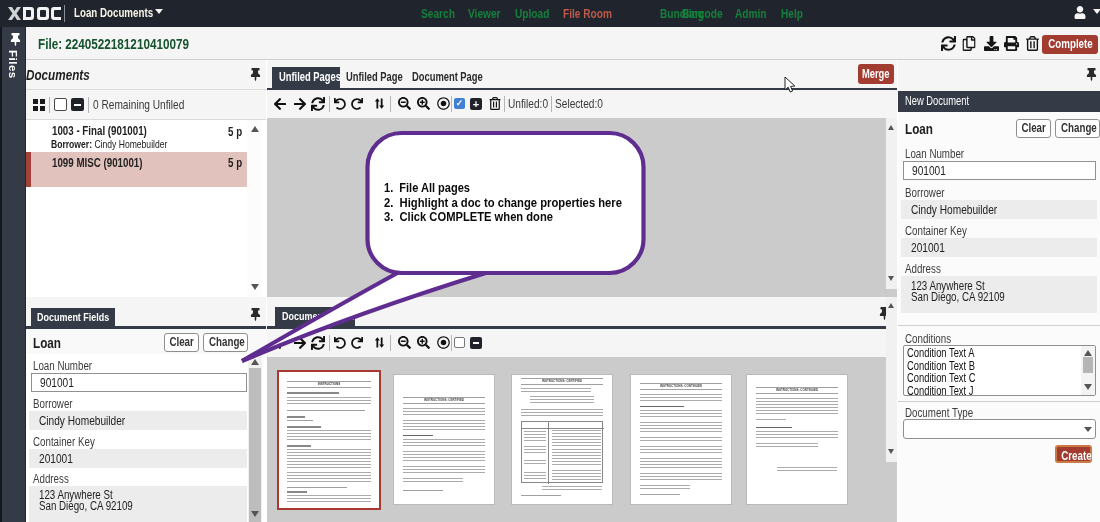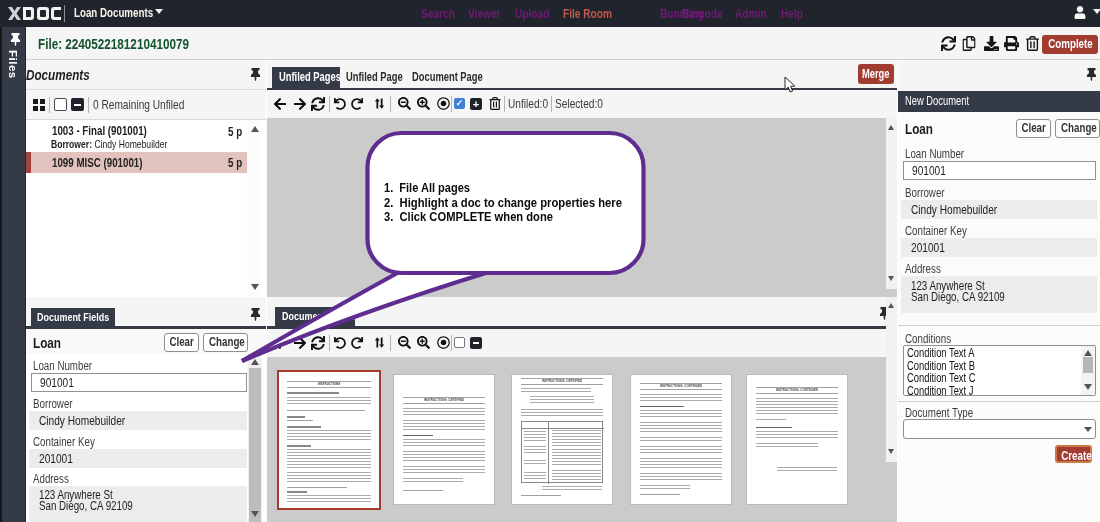--- a/index.html
+++ b/index.html
@@ -4,21 +4,21 @@
 <style>
 * { margin:0; padding:0; box-sizing:border-box; }
 html,body { width:1100px; height:522px; overflow:hidden; }
 body { font-family:"Liberation Sans", sans-serif; background:#fff; }
 #app { position:relative; width:1100px; height:522px; overflow:hidden; }
 .abs { position:absolute; }
 
 #topbar { left:0; top:0; width:1100px; height:27px; background:#20242c; }
 #logo { left:8px; top:5px; width:52px; height:16px; }
 #brandsep { left:64px; top:5px; width:1px; height:17px; background:#8a8f98; }
-.navitem { top:6px; color:#701a75; font-size:13px; font-weight:700; }
+.navitem { top:6px; color:#15803d; font-size:13px; font-weight:700; }
 #navLoanDocs { left:74px; color:#f7f3e8; }
 .caret { display:inline-block; width:0; height:0; border-left:4px solid transparent; border-right:4px solid transparent; border-top:5px solid #f4f2ee; vertical-align:middle; margin-left:6px; margin-top:-2px; }
 
 #filebar { left:26px; top:27px; width:1074px; height:33px; background:#f5f5f5; border-bottom:1px solid #cfcfcf; }
 #filetitle { left:12px; top:8px; font-size:15px; font-weight:700; color:#14532d;text-decoration:underline; }
 
 #leftrail { left:0; top:27px; width:26px; height:495px; background:#343b46; border-right:1px solid #23272e; }
 #leftedge { left:0; top:27px; width:2px; height:495px; background:#14171c; }
 #railfiles { left:7px; top:50px; color:#fff; font-size:11.5px; font-weight:700; writing-mode:vertical-rl; letter-spacing:0.5px; }
 
@@ -132,21 +132,21 @@
         </div>
       <div class="abs vsep" style="left:62px; top:7px; height:16px;"></div>
       <div class="abs tbtxt" style="left:67px; top:7px;"><span class="sx">0 Remaining Unfiled</span></div>
     </div>
     <div class="abs" style="left:0; top:60px; width:240px; height:177px; background:#fff;">
       <div class="abs" style="left:0; top:2px; width:221px; height:29px;">
         <div class="abs" style="left:26px; top:2px; font-size:12.5px; font-weight:700; color:#222;"><span class="sx">1003 - Final (901001)</span></div>
         <div class="abs" style="left:25px; top:16px; font-size:11px; color:#222;"><span class="sx"><b>Borrower:</b> Cindy Homebuilder</span></div>
         <div class="abs" style="left:202px; top:3px; font-size:12.5px; font-weight:700; color:#222;"><span class="sx">5 p</span></div>
       </div>
-      <div class="abs" style="left:0; top:32px; width:221px; height:21px; background:#e2c2bc; border-left:5px solid #a24238;">
+      <div class="abs" style="left:0; top:32px; width:221px; height:35px; background:#e2c2bc; border-left:5px solid #a24238;">
         <div class="abs" style="left:21px; top:4px; font-size:12.5px; font-weight:700; color:#222;"><span class="sx">1099 MISC (901001)</span></div>
         <div class="abs" style="left:197px; top:4px; font-size:12.5px; font-weight:700; color:#222;"><span class="sx">5 p</span></div>
       </div>
 
       <div class="abs" style="left:221px; top:0; width:15px; height:177px; background:#fcfcfc;">
         <div class="abs tri-up" style="left:4px; top:6px;"></div>
         <div class="abs tri-dn" style="left:4px; top:164px;"></div>
       </div>
     </div>
   </div>

